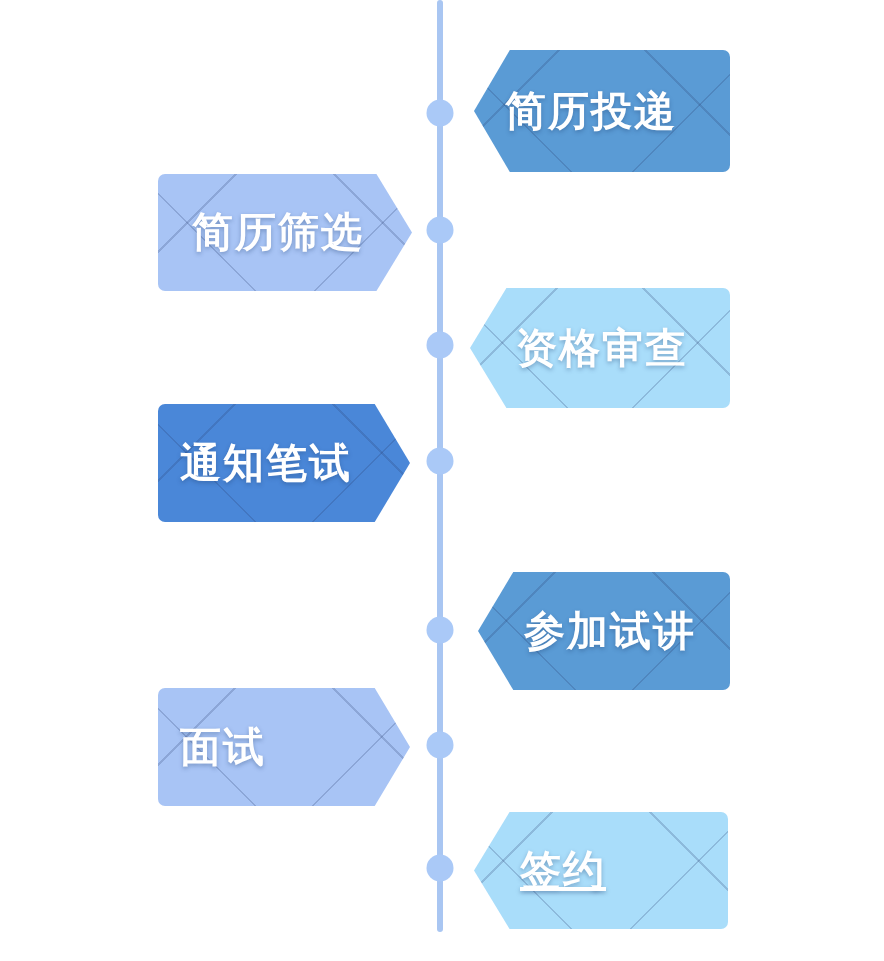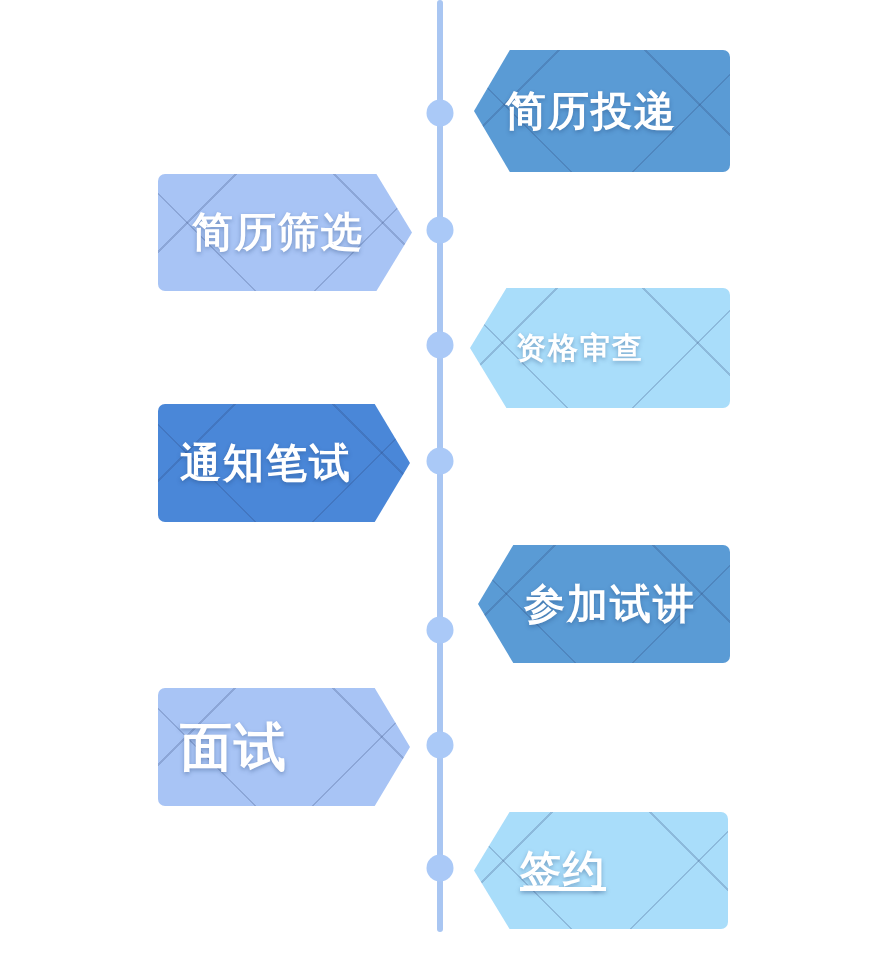--- a/index.html
+++ b/index.html
@@ -113,36 +113,36 @@
     <span class="caption" style="font-size: 41px; margin-left: 31px;">简历投递</span>
   </div>
 
   <div class="node point-right" style="left: 158px; top: 174px; width: 254px; height: 117px; padding-left: 12px;">
     <div class="shape" style="background: rgb(168, 196, 245);"></div>
     <span class="caption" style="font-size: 41px;">简历筛选</span>
   </div>
 
   <div class="node point-left" style="left: 470px; top: 288px; width: 260px; height: 120px;">
     <div class="shape" style="background: rgb(169, 221, 250);"></div>
-    <span class="caption" style="font-size: 30px;">资格审查</span>
+    <span class="caption" style="font-size: 41px;">资格审查</span>
   </div>
 
   <div class="node point-right" style="left: 158px; top: 404px; width: 252px; height: 118px;">
     <div class="shape" style="background: rgb(74, 135, 216);"></div>
     <span class="caption" style="font-size: 41px;">通知笔试</span>
   </div>
 
-  <div class="node point-left" style="left: 478px; top: 545px; width: 252px; height: 118px;">
+  <div class="node point-left" style="left: 478px; top: 572px; width: 252px; height: 118px;">
     <div class="shape" style="background: rgb(90, 155, 213);"></div>
     <span class="caption" style="font-size: 41px;">参加试讲</span>
   </div>
 
   <div class="node point-right" style="left: 158px; top: 688px; width: 252px; height: 118px;">
     <div class="shape" style="background: rgb(168, 196, 245);"></div>
-    <span class="caption" style="font-size: 52px;">面试</span>
+    <span class="caption" style="font-size: 41px;">面试</span>
   </div>
 
   <div class="node point-left" style="left: 474px; top: 812px; width: 254px; height: 117px;">
     <div class="shape" style="background: rgb(169, 221, 250);"></div>
     <span class="caption" style="font-size: 41px; text-decoration: underline;">签约</span>
   </div>
 
 </div>
 
 </body></html>

